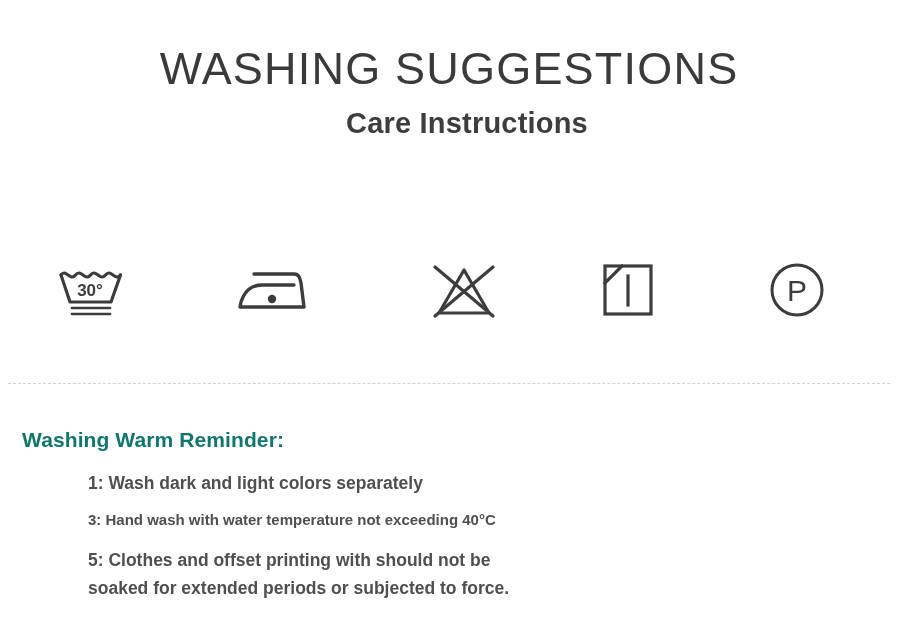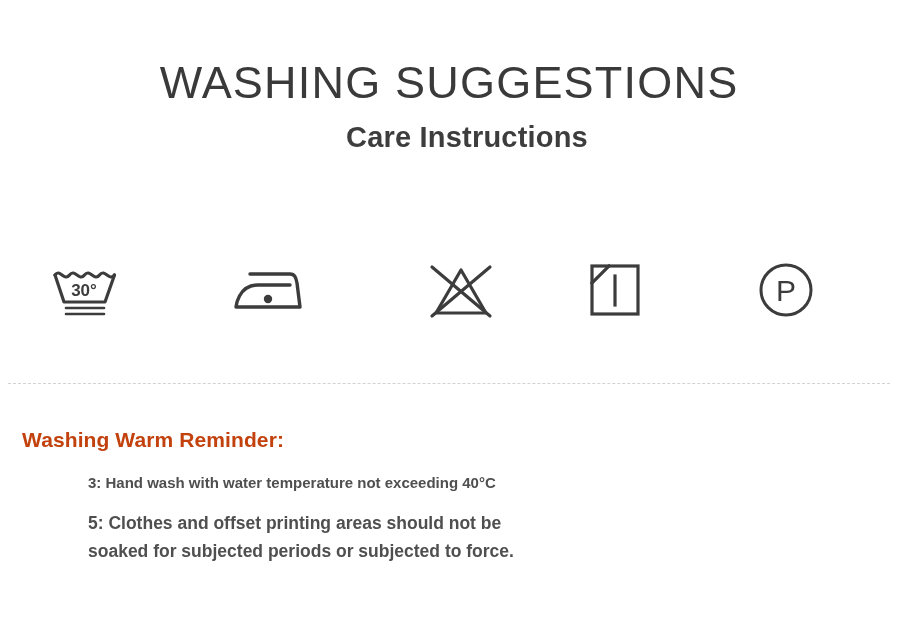--- a/index.html
+++ b/index.html
@@ -20,21 +20,21 @@
   
   .header {
     position: absolute;
     top: 0;
     left: 0;
     width: 898px;
     text-align: center;
   }
   .main-title {
     margin: 0;
-    padding-top: 58px;
+    padding-top: 44px;
     font-size: 45px;
     font-weight: 400;
     letter-spacing: 1.2px;
     color: #3a3a3a;
     line-height: 1.1;
   }
   .sub-title {
     margin: 0;
     padding-top: 14px;
     font-size: 29px;
@@ -53,21 +53,21 @@
     width: 898px;
     height: 84px;
   }
   .symbol {
     position: absolute;
     top: 0;
     width: 84px;
     height: 84px;
     display: flex;
     align-items: center;
-    justify-content: flex-start;
+    justify-content: center;
   }
   .sym-1 { left: 50px; }
   .sym-2 { left: 232px; }
   .sym-3 { left: 422px; }
   .sym-4 { left: 586px; }
   .sym-5 { left: 755px; }
   .symbol svg { display: block; }
 
   
   .divider {
@@ -86,21 +86,21 @@
     left: 0;
     width: 898px;
     height: 211px;
   }
   .reminder-heading {
     position: absolute;
     left: 22px;
     top: 8px;
     font-size: 21px;
     font-weight: 700;
-    color: #c2410c;
+    color: #0f766e;
     letter-spacing: 0.1px;
   }
 
   .left-col {
     position: absolute;
     left: 88px;
     top: 55px;
     width: 460px;
   }
   .left-col .tip {
@@ -205,17 +205,18 @@
   </div>
 </div>
 
 <div class="divider"></div>
 
 <div class="body-area">
 
   <div class="reminder-heading">Washing Warm Reminder:</div>
 
   <div class="left-col">
+    <div class="tip">1: Wash dark and light colors separately</div>
     <div class="tip small">3: Hand wash with water temperature not exceeding 40°C</div>
-    <div class="tip wrap">5: Clothes and offset printing areas should not be soaked for subjected periods or subjected to force.</div>
+    <div class="tip wrap">5: Clothes and offset printing with should not be soaked for extended periods or subjected to force.</div>
   </div>
 
 </div>
 
 </body></html>

